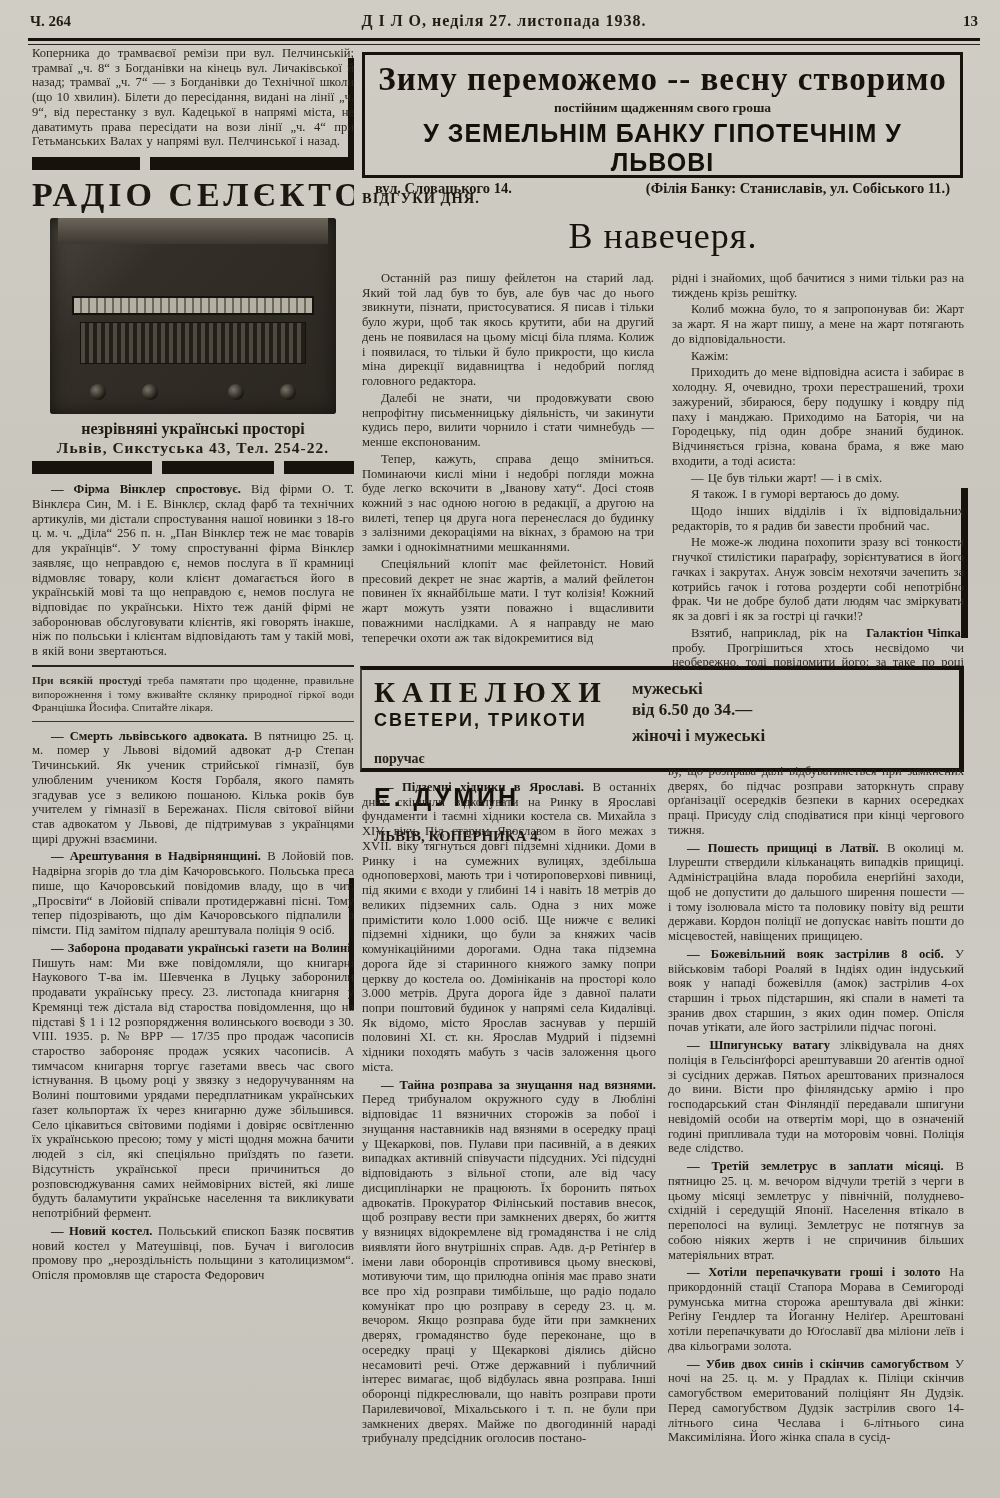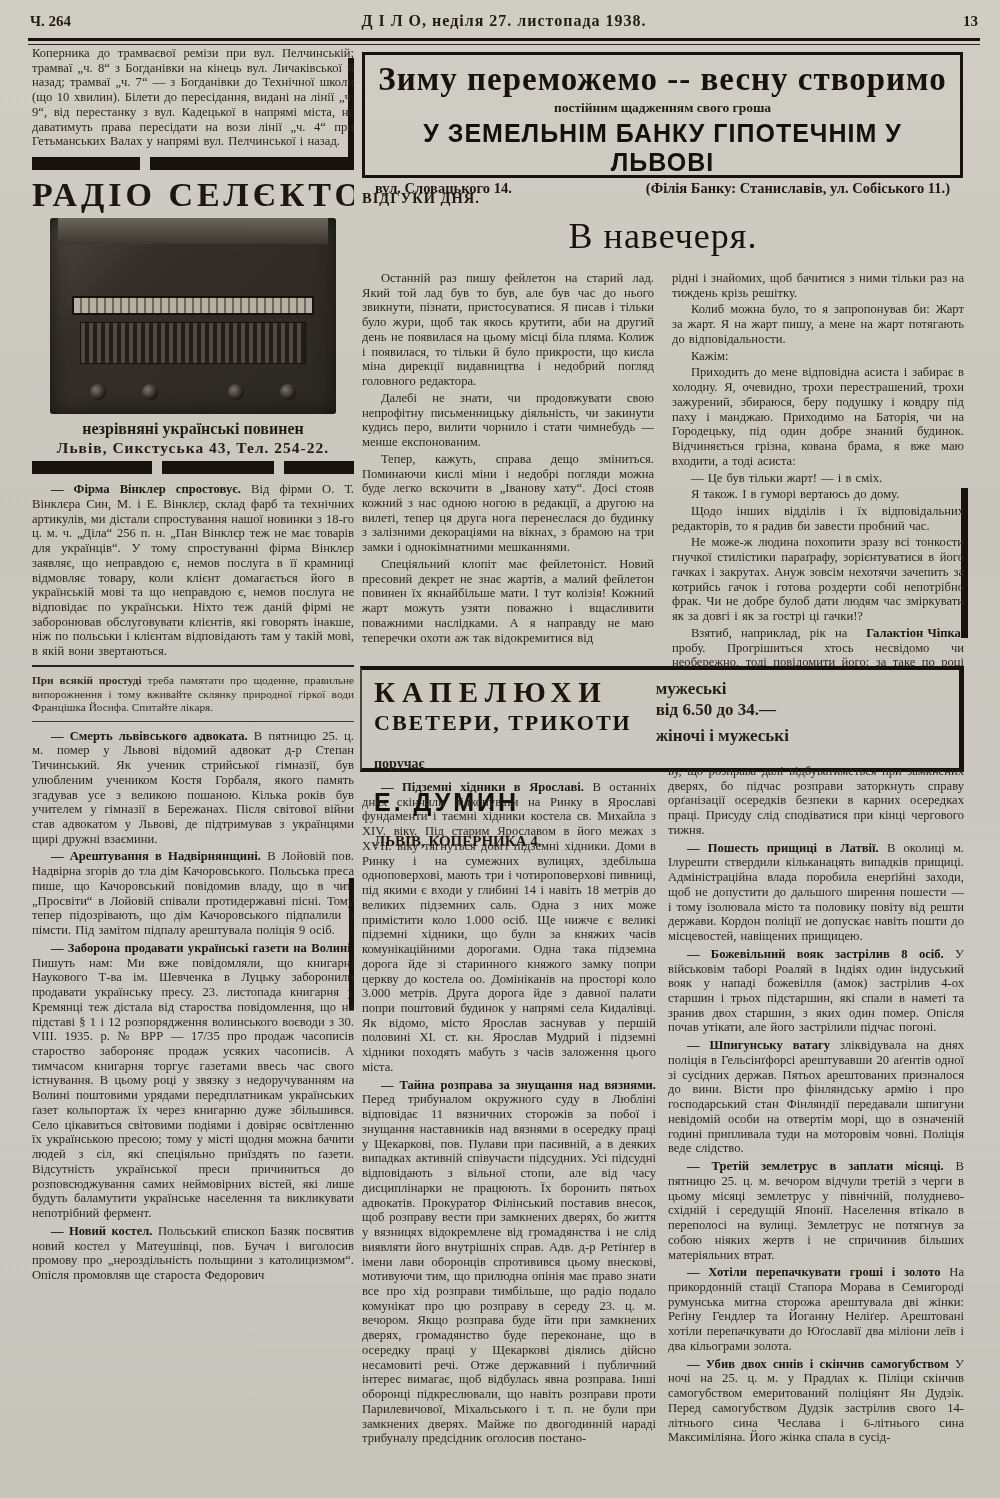--- a/index.html
+++ b/index.html
@@ -70,22 +70,22 @@
   .fp{font-size:12.6px;line-height:1.17;text-align:justify;margin:0 0 2px;color:#2b261d;word-spacing:1px;}
   .signature{float:right;font-weight:bold;color:#1d1810;}
   
   .hats-ad{position:absolute;left:360px;top:666px;width:604px;height:106px;box-sizing:border-box;
       border-top:4px solid #17130c;border-bottom:4px solid #17130c;
       border-left:2px solid #4a453c;border-right:5px solid #17130c;
       padding:6px 12px 4px;}
   .hats-top{display:flex;align-items:flex-start;gap:24px;}
   .hats-left .h1{font-size:29px;font-weight:bold;letter-spacing:7px;margin:0;color:#1a150d;
       font-family:"Liberation Serif",serif;}
-  .hats-left .h2{font-family:Liberation Serif, serif;
-      font-size:22px;font-weight:bold;letter-spacing:2px;margin:1px 0 16px;color:#17130c;}
+  .hats-left .h2{font-family:Liberation Sans, sans-serif;
+      font-size:18px;font-weight:bold;letter-spacing:2px;margin:1px 0 16px;color:#17130c;}
   .hats-mid{font-size:17px;font-weight:bold;line-height:1.25;color:#241f15;padding-top:2px;}
   .hats-bottom{display:flex;align-items:baseline;gap:16px;margin-top:4px;justify-content:center;flex-direction:column;}
   .hats-bottom .offers{font-size:14px;font-weight:bold;color:#2a2419;}
   .hats-bottom .brand{font-family:"Liberation Sans","DejaVu Sans",sans-serif;
       font-size:25px;font-weight:bold;letter-spacing:3px;color:#14100a;}
   .hats-bottom .haddr{font-size:15px;font-weight:bold;color:#1d1810;}
   
   .col-mid{position:absolute;left:362px;top:780px;width:294px;height:718px;overflow:hidden;}
   .col-right{position:absolute;left:668px;top:764px;width:296px;height:718px;overflow:hidden;}
   .news{margin:0 0 3px;}
@@ -122,21 +122,21 @@
       <div class="radio-title">РАДІО СЕЛЄКТОН</div>
       <div class="radio">
         <div class="topface"></div>
         <div class="dial"></div>
         <div class="grille"></div>
         <div class="knob k1"></div>
         <div class="knob k2"></div>
         <div class="knob k3"></div>
         <div class="knob k4"></div>
       </div>
-      <p class="radio-tagline">незрівняні українські повинен</p>
+      <p class="radio-tagline">незрівняні українські просторі</p>
       <p class="radio-addr">Львів,  Сикстуська 43,  Тел. 254-22.</p>
       <div class="bar-row">
         <span class="bar" style="width:120px"></span>
         <span class="bar" style="flex:1"></span>
         <span class="bar" style="width:70px"></span>
       </div>
     </div>
 
     <p class="bt indent news" style="margin-top:8px">
       <b class="lead">— Фірма Вінклер спростовує.</b>

